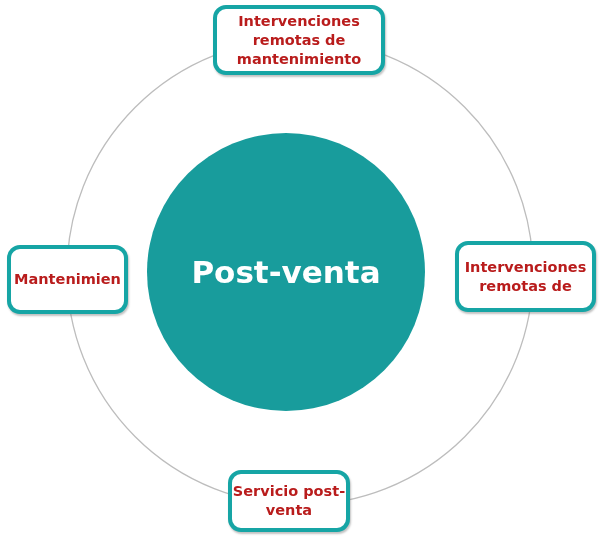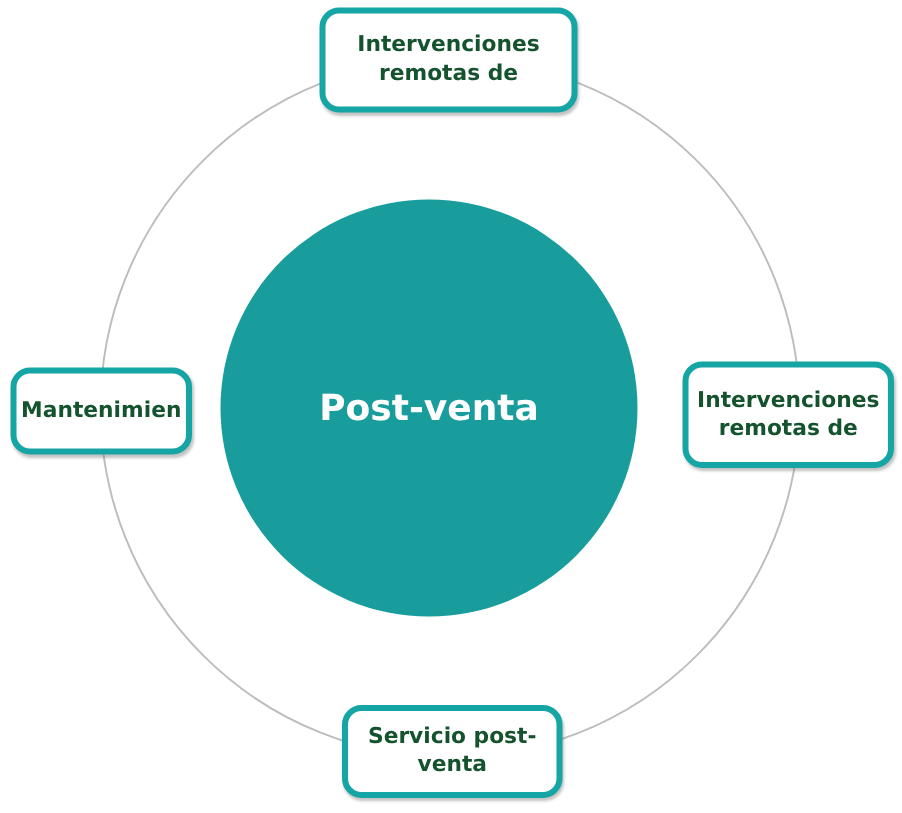--- a/index.html
+++ b/index.html
@@ -29,67 +29,68 @@
     width: 278px;
     height: 278px;
     border-radius: 50%;
     background: #189C9C;
     display: flex;
     align-items: center;
     justify-content: center;
   }
   .center-label {
     color: #ffffff;
-    font-size: 24px;
+    font-size: 31px;
     font-weight: bold;
     letter-spacing: 0px;
     white-space: nowrap;
   }
   .node {
     position: absolute;
     box-sizing: border-box;
     background: #ffffff;
     border: 4px solid #16A5A5;
     border-radius: 13px;
     box-shadow: 1px 2px 2px rgba(120,120,120,0.45);
     display: flex;
     flex-direction: column;
     align-items: center;
     justify-content: center;
     text-align: center;
   }
   .node .line {
     display: block;
-    color: #14532d;
+    color: #b91c1c;
     font-size: 14.5px;
     line-height: 19px;
     font-weight: bold;
     white-space: nowrap;
   }
   .node-top    { left: 213px; top: 5px;   width: 172px; height: 70px; }
   .node-right  { left: 455px; top: 241px; width: 141px; height: 71px; }
-  .node-left   { left: 7px;   top: 245px; width: 121px; height: 58px; }
-  .node-bottom { left: 228px; top: 470px; width: 147px; height: 62px; }
+  .node-left   { left: 7px;   top: 245px; width: 121px; height: 69px; }
+  .node-bottom { left: 228px; top: 470px; width: 122px; height: 62px; }
 </style>
 </head>
 <body>
 
 <div class="canvas">
 
   <svg class="ring-svg" viewBox="0 0 601 542" xmlns="http://www.w3.org/2000/svg">
     <circle cx="300" cy="272" r="233" fill="none" stroke-width="1.3" stroke="#BDBDBD"></circle>
   </svg>
 
   <div class="center-circle">
     <span class="center-label">Post-venta</span>
   </div>
 
   <div class="node node-top">
     <span class="line">Intervenciones</span>
     <span class="line">remotas de</span>
+    <span class="line">mantenimiento</span>
   </div>
 
   <div class="node node-right">
     <span class="line">Intervenciones</span>
     <span class="line">remotas de</span>
   </div>
 
   <div class="node node-left">
     <span class="line">Mantenimien</span>
   </div>

